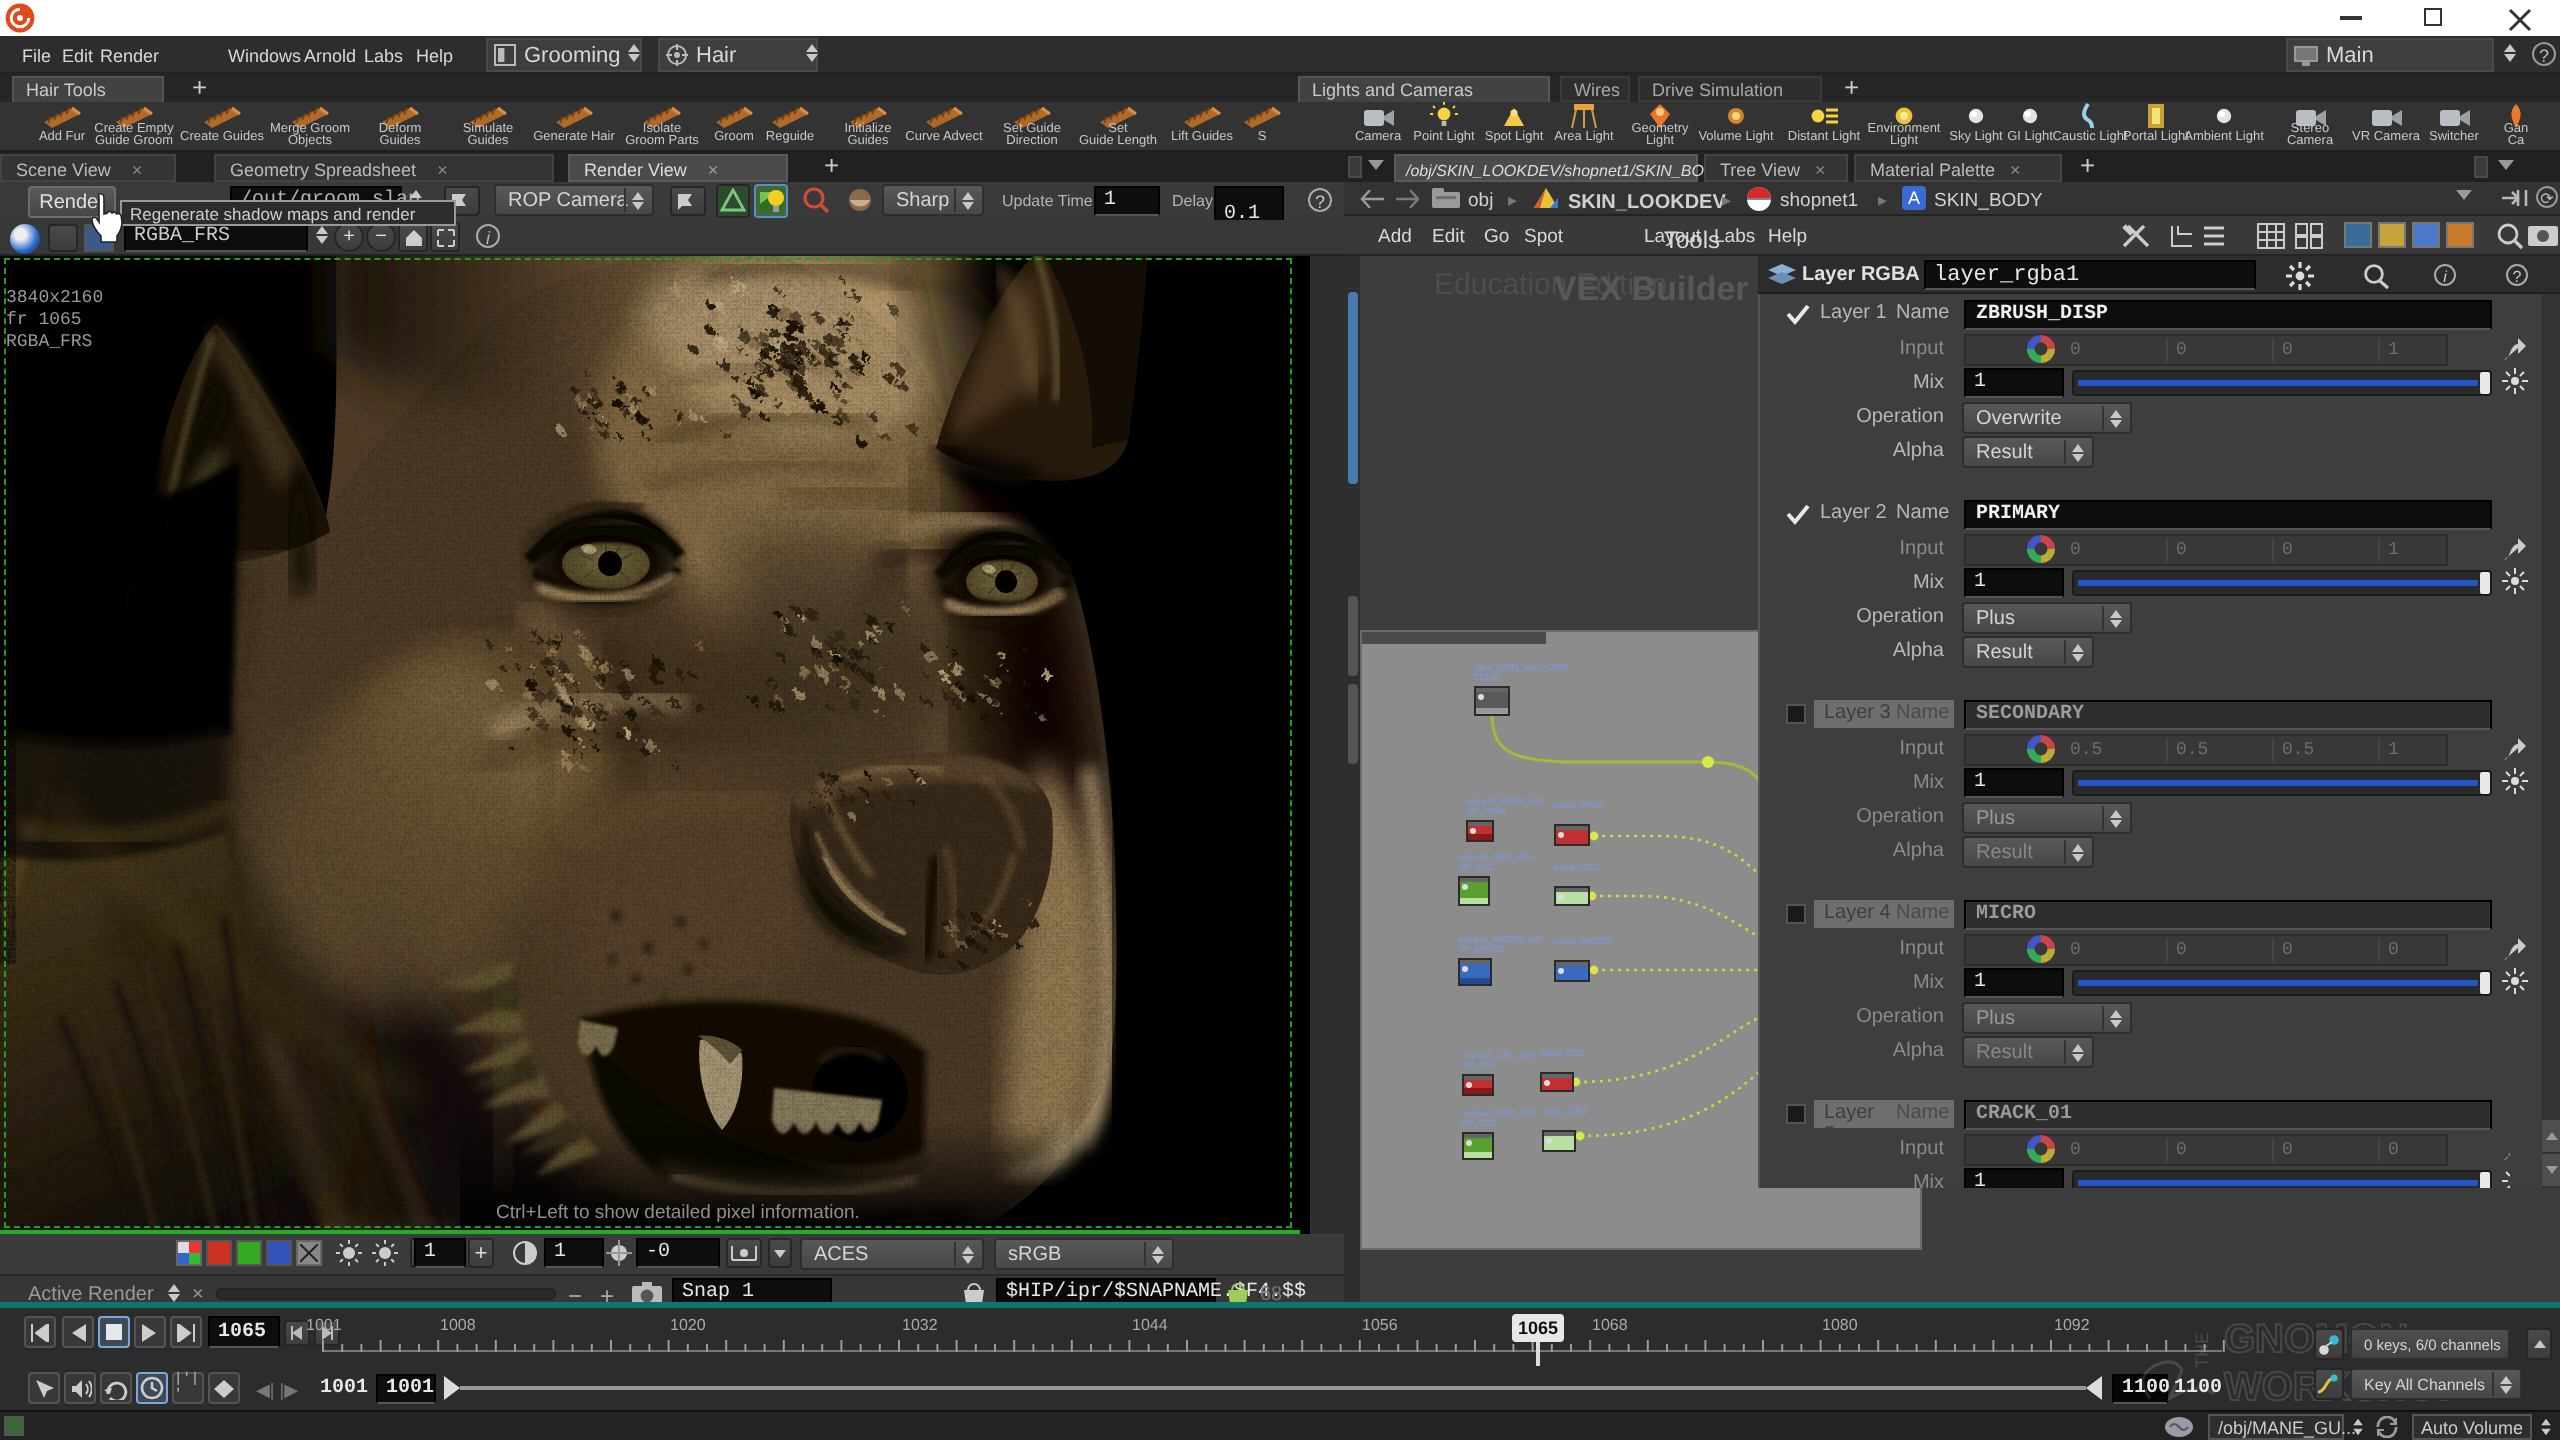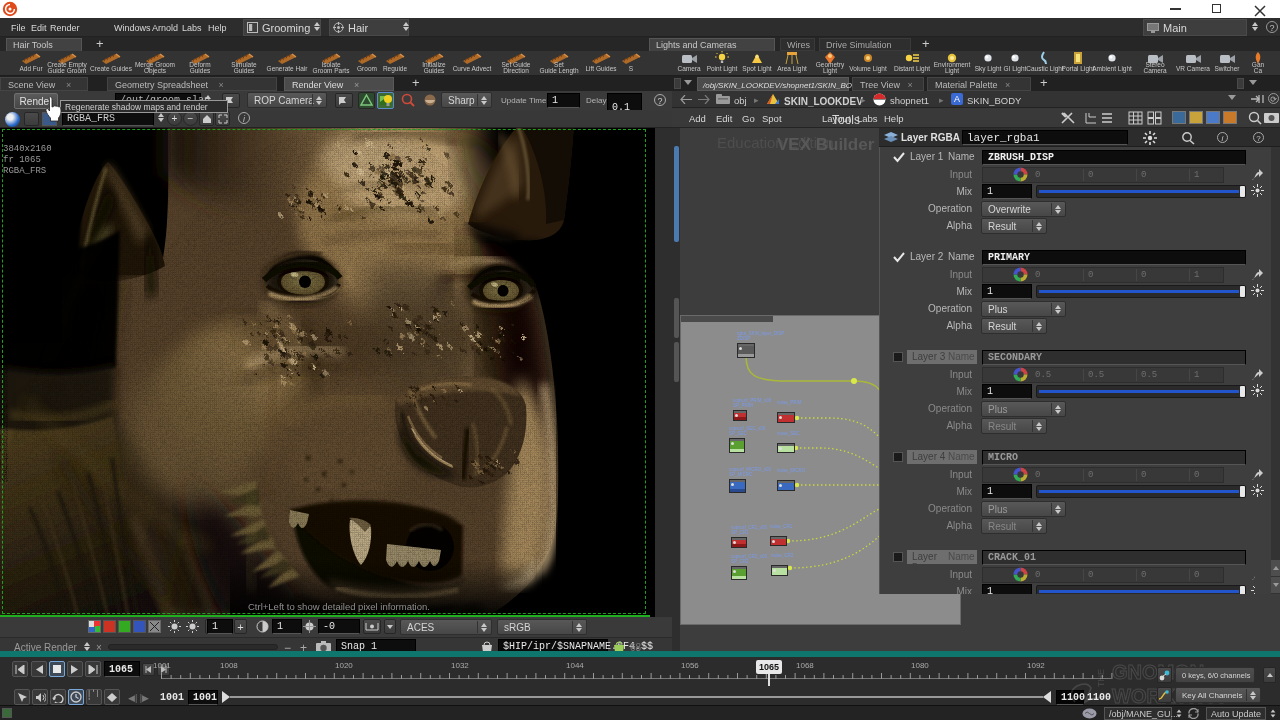--- a/index.html
+++ b/index.html
@@ -1640,21 +1640,21 @@
           <svg class="abs" style="left:1251px;top:584px;" width="13" height="13">
             <circle cx="6.5" cy="6.5" r="2" fill="#ddd"></circle>
             <g stroke="#ddd">
               <path d="M6.5 0v3M6.5 10v3M0 6.5h3M10 6.5h3M2 2l2 2M11 2 9 4M2 11l2-2M11 11 9 9"></path>
             </g>
           </svg>
         </div>
       </div>
     </div>
 
-  <div class="abs" style="left:0;top:651px;width:1280px;height:54px;background:#2c2c2c;border-top:6px solid #0f766e;overflow:hidden;">
+  <div class="abs" style="left:0;top:651px;width:1280px;height:54px;background:#2c2c2c;border-top:3px solid #0f766e;overflow:hidden;">
       <div class="abs" style="left:12px;top:4px;width:16px;height:16px;border:1px solid #555;background:#383838;display:flex;align-items:center;justify-content:center;border-radius:2px;">
         <svg width="10" height="9">
           <path d="M1 0v9M9 0 L3 4.5 L9 9Z" fill="#ccc" stroke="#ccc"></path>
         </svg>
       </div>
       <div class="abs" style="left:31px;top:4px;width:16px;height:16px;border:1px solid #555;background:#383838;display:flex;align-items:center;justify-content:center;border-radius:2px;">
         <svg width="8" height="9">
           <path d="M8 0 L1 4.5 L8 9Z" fill="#ccc"></path>
         </svg>
       </div>
@@ -1877,20 +1877,20 @@
       </svg>
       <div class="abs field" style="left:1104px;top:1px;width:68px;height:13px;font-size:9px;background:#2e2e2e;border:1px solid #555;color:#ccc;font-family:Liberation Sans;">/obj/MANE_GU...</div>
       <div class="abs" style="left:1173px;top:1px;width:12px;height:13px;">
         <div class="up" style="margin:2px auto 1px;transform:scale(0.8);"></div>
         <div class="dn" style="margin:0 auto;transform:scale(0.8);"></div>
       </div>
       <svg class="abs" style="left:1188px;top:2px;" width="12" height="11">
         <path d="M1 5.5 a4.5 4.5 0 0 1 9-1M10 5.5 a4.5 4.5 0 0 1 -9 1" fill="none" stroke="#999" stroke-width="1.4"></path>
         <path d="M10 1v3h-3M1 10v-3h3" fill="none" stroke="#999"></path>
       </svg>
-      <div class="abs" style="left:1206px;top:1px;width:60px;height:13px;background:#2e2e2e;border:1px solid #555;color:#ccc;font-size:9px;text-align:center;line-height:12px;">Auto Update</div>
+      <div class="abs" style="left:1206px;top:1px;width:60px;height:13px;background:#2e2e2e;border:1px solid #555;color:#ccc;font-size:9px;text-align:center;line-height:12px;">Auto Volume</div>
       <div class="abs" style="left:1267px;top:1px;width:12px;height:13px;">
         <div class="up" style="margin:2px auto 1px;transform:scale(0.8);"></div>
         <div class="dn" style="margin:0 auto;transform:scale(0.8);"></div>
       </div>
     </div>
 
 </div>
 
 </body></html>

